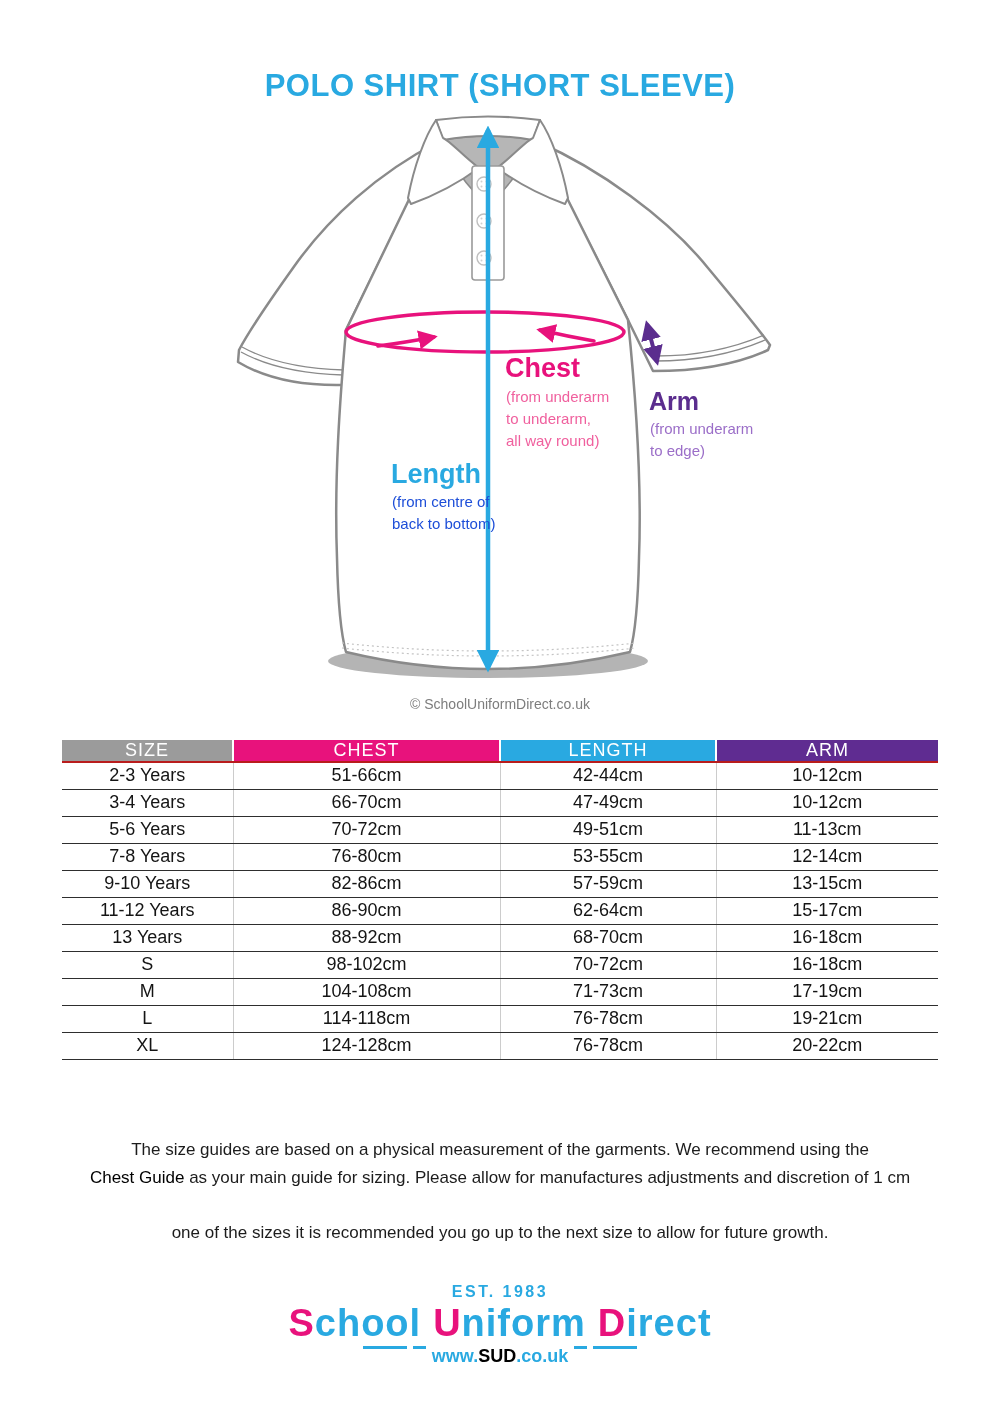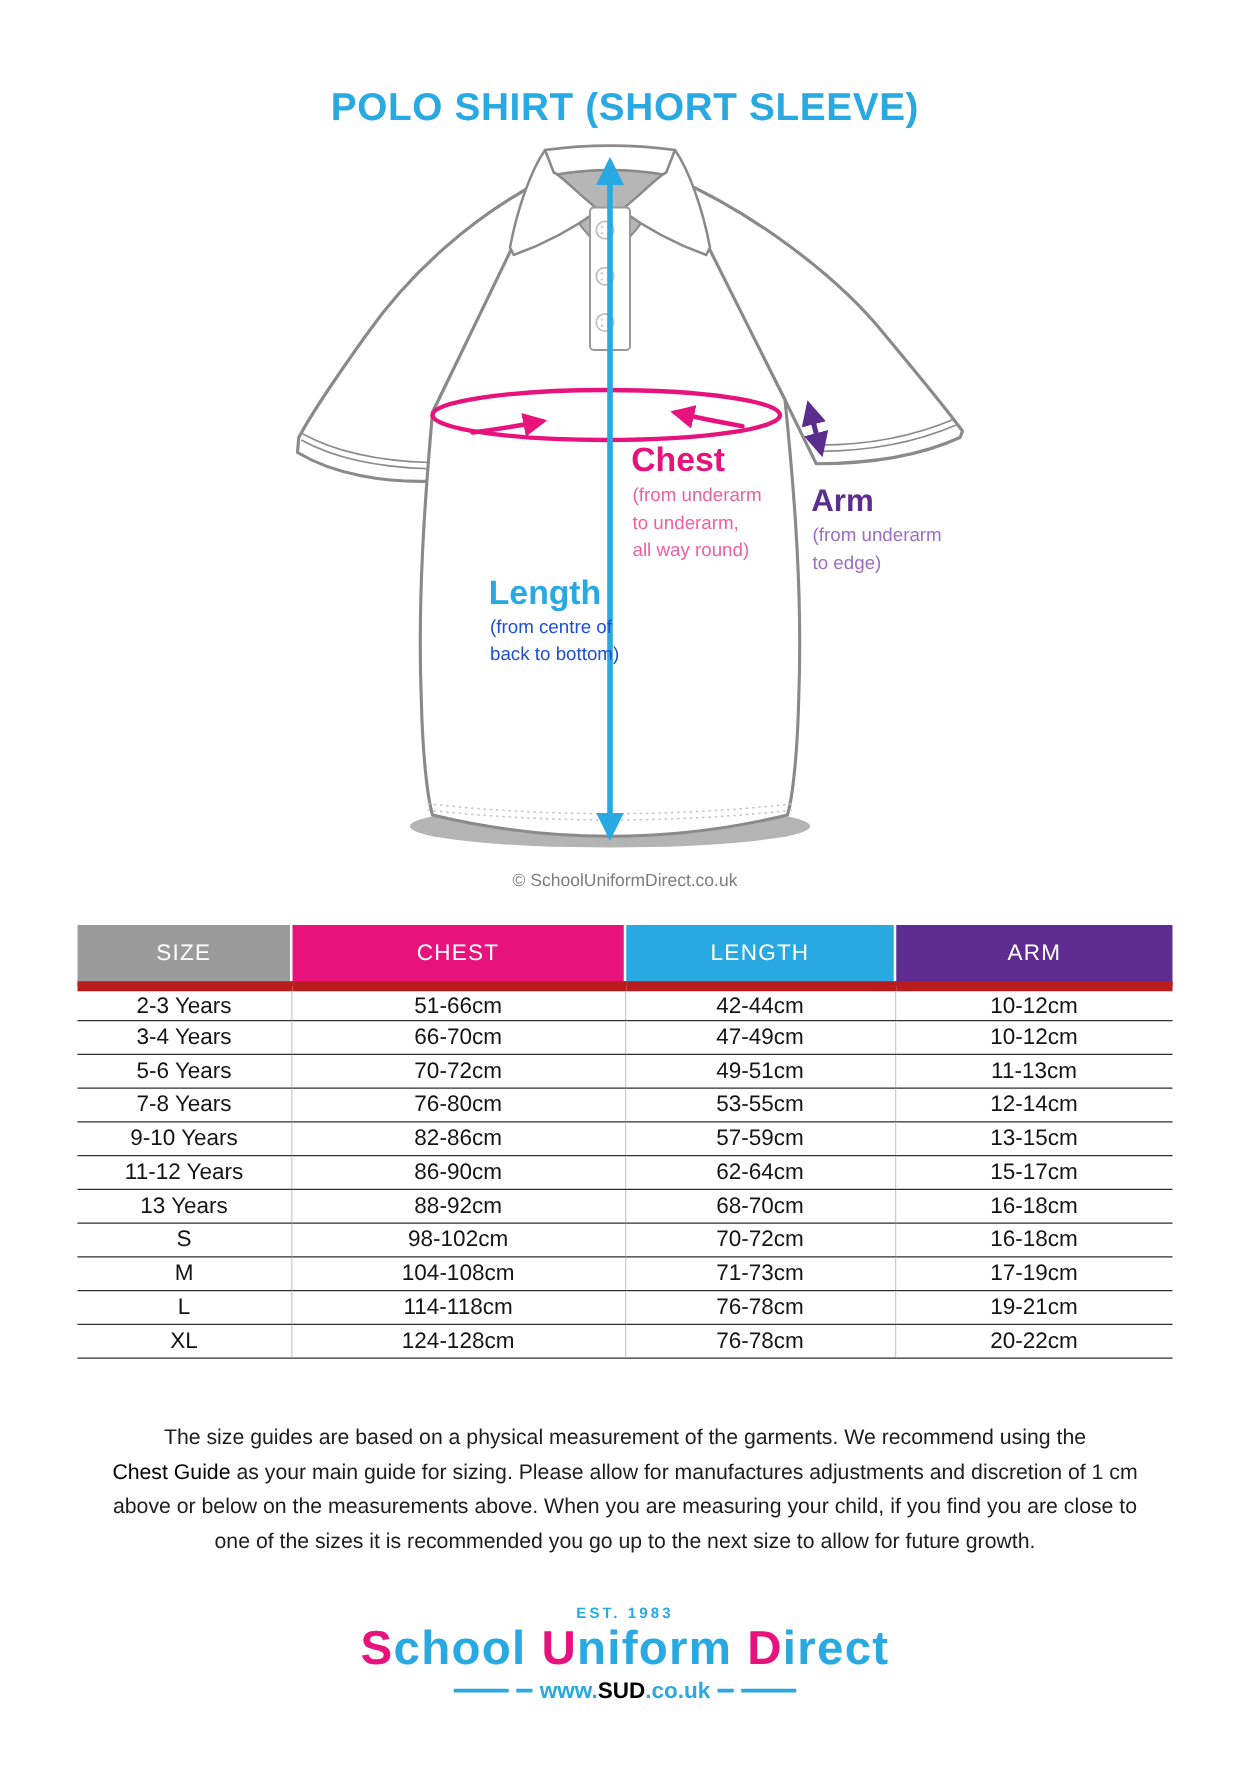--- a/index.html
+++ b/index.html
@@ -19,38 +19,38 @@
   .arm-title    { left:649px; top:387px; font-size:25px; color:#5B2D8E; }
   .arm-sub      { left:650px; top:418px; color:#9B6EC8; }
   .length-title { left:391px; top:459px; font-size:27px; color:#29A9E1; }
   .length-sub   { left:392px; top:491px; color:#1d4ed8; }
 
   .copyright { position:absolute; top:696px; left:0; right:0; text-align:center;
                font-size:14px; color:#7d7d7d; }
 
   table.size-table { position:absolute; left:62px; top:740px; width:876px;
                      border-collapse:collapse; table-layout:fixed; }
-  .size-table thead th { height:17px; padding:12px; color:#fff; font-size:18px; font-weight:500;
-                         letter-spacing:1px; border-bottom:8px solid #b91c1c; }
+  .size-table thead th { height:17px; padding:0; color:#fff; font-size:18px; font-weight:500;
+                         letter-spacing:1px; border-bottom:2px solid #b91c1c; }
   .size-table thead th + th { border-left:2px solid #ffffff; }
   .size-table tbody td { height:27px; padding:0; text-align:center; font-size:18px; color:#141414;
                          border-bottom:1.5px solid #2e2e2e; }
   .size-table tbody td + td { border-left:1px solid #cccccc; }
 
   .notes { position:absolute; top:1136px; left:50px; width:900px; margin:0; text-align:center;
            font-size:17px; line-height:27.5px; color:#1c1c1c; }
   .pink-text { color:#000000; }
 
   .logo { position:absolute; top:1283px; left:0; right:0; text-align:center; }
-  .logo-est { font-size:12px; font-weight:700; letter-spacing:2.5px; color:#29A9E1; }
+  .logo-est { font-size:16px; font-weight:700; letter-spacing:2.5px; color:#29A9E1; }
   .logo-name { font-size:38px; font-weight:700; letter-spacing:1px; line-height:42px;
                color:#29A9E1; margin-top:1px; }
   .logo-name .word { margin:0 6px; }
   .logo-name .ini { color:#E8127C; }
-  .logo-url { margin-top:2px; display:flex; justify-content:center; align-items:center; gap:6px;
+  .logo-url { margin-top:2px; display:flex; justify-content:center; gap:6px;
               font-size:18px; font-weight:700; color:#29A9E1; }
   .dash { display:inline-block; height:2.5px; background:#29A9E1; }
   .dash-long { width:44px; } .dash-short { width:13px; }
 </style>
 </head>
 <body>
 
 <div class="page">
 
   <h1 class="title">POLO SHIRT (SHORT SLEEVE)</h1>
@@ -225,21 +225,21 @@
           <td>124-128cm</td>
           <td>76-78cm</td>
           <td>20-22cm</td>
         </tr>
       </tbody>
   </table>
 
   <p class="notes">
     <span>The size guides are based on a physical measurement of the garments. We recommend using the</span><br>
     <span class="pink-text">Chest Guide</span><span> as your main guide for sizing. Please allow for manufactures adjustments and discretion of 1 cm</span><br>
-    <span>above or below on the measurements above. When you are measuring your child, if you find you are close to</span><br>
+    <br>
     <span>one of the sizes it is recommended you go up to the next size to allow for future growth.</span>
   </p>
 
   <div class="logo">
     <div class="logo-est">EST. 1983</div>
     <div class="logo-name">
       <span class="word"><span class="ini">S</span><span>chool</span></span><span class="word"><span class="ini">U</span><span>niform</span></span><span class="word"><span class="ini">D</span><span>irect</span></span>
     </div>
     <div class="logo-url">
       <span class="dash dash-long"></span>

